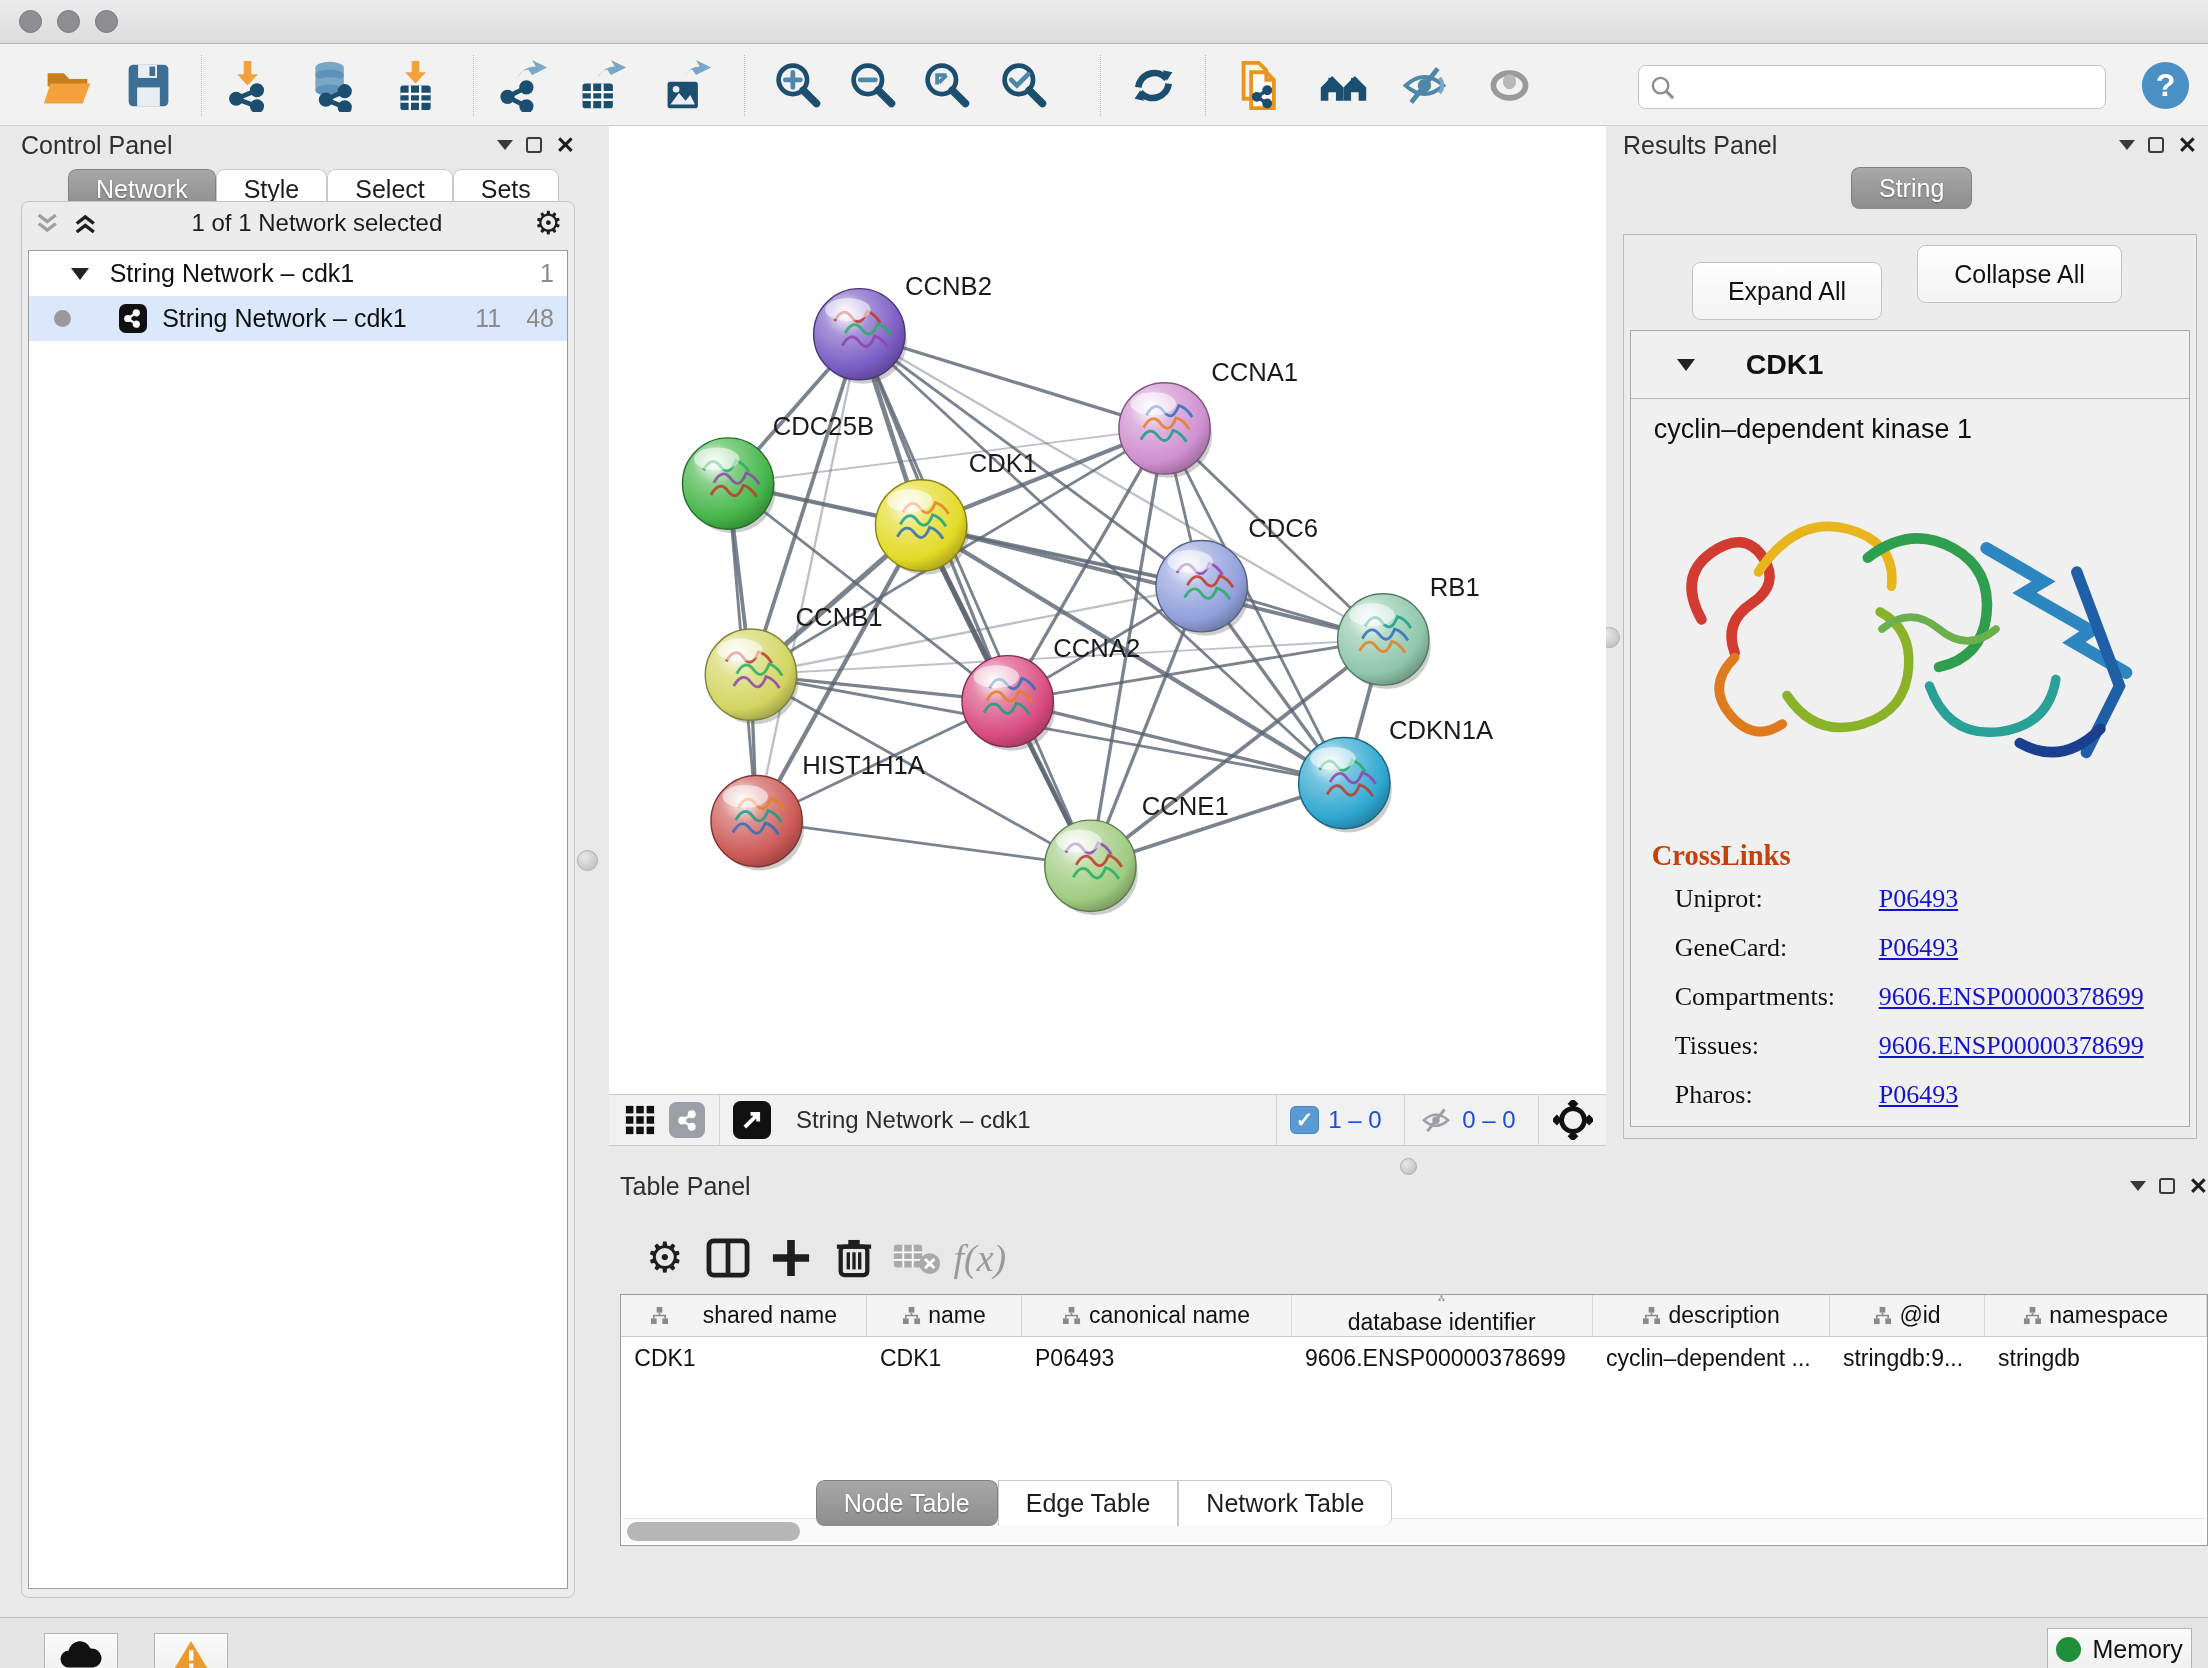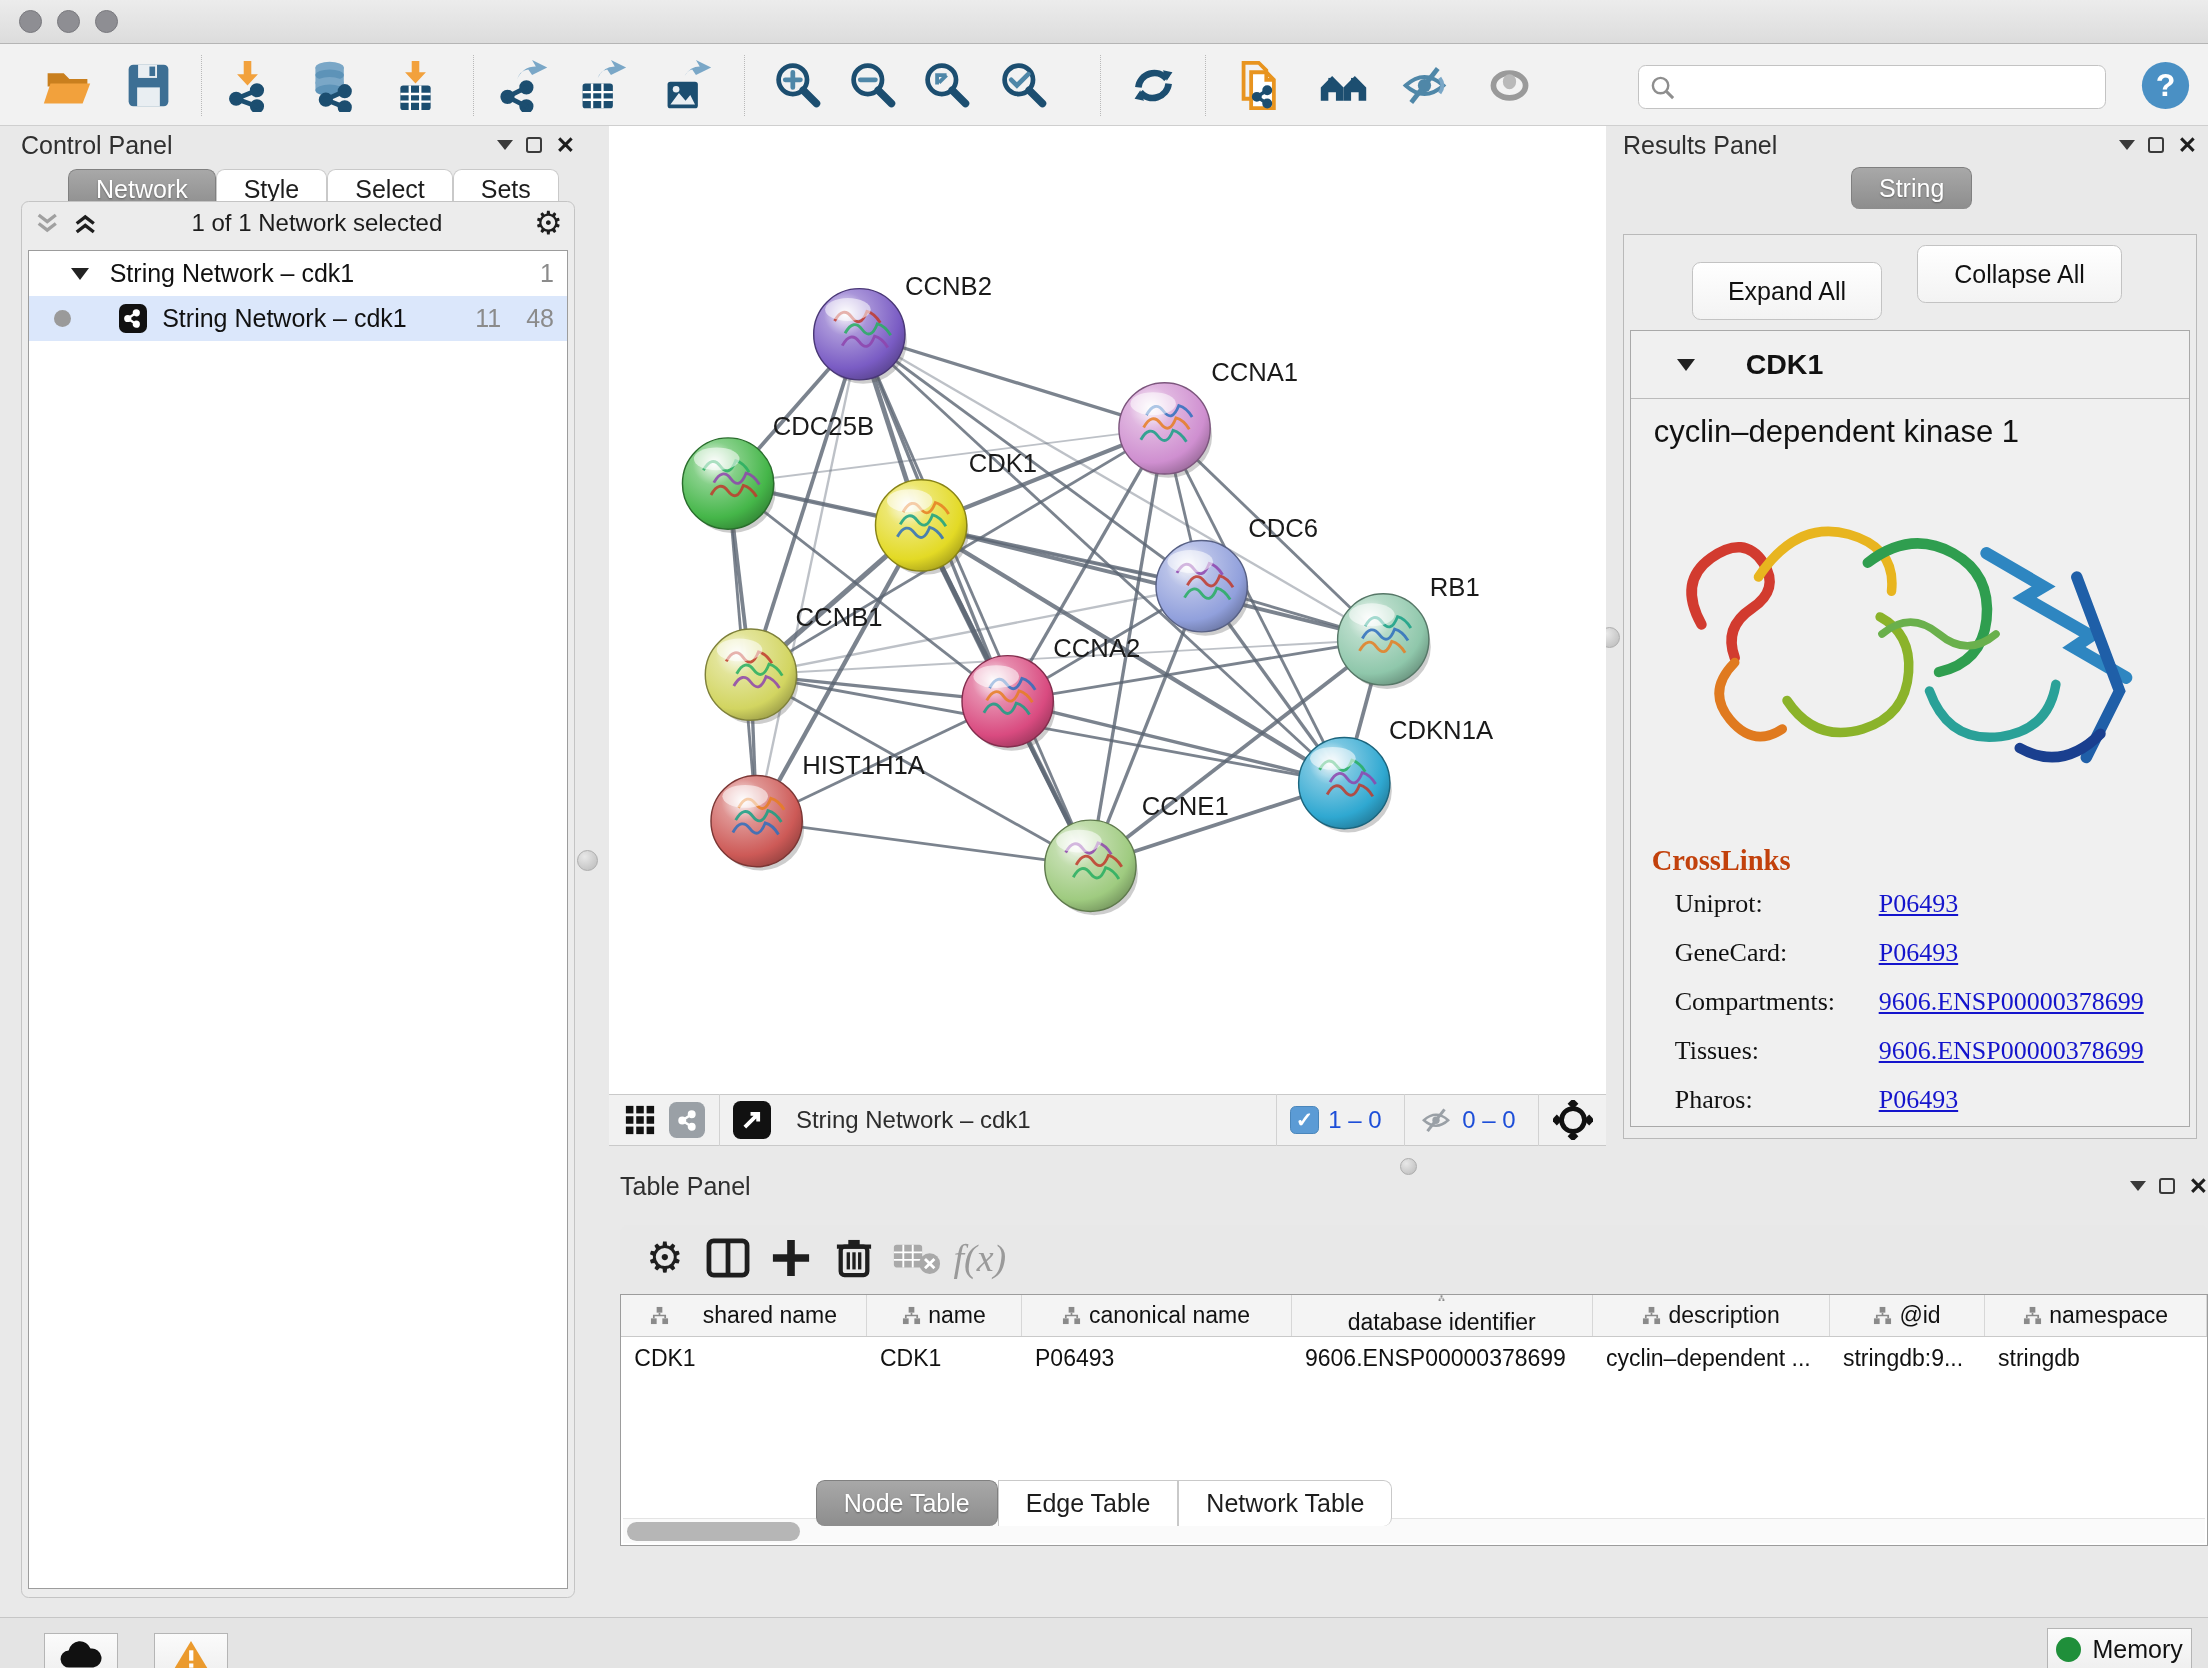--- a/index.html
+++ b/index.html
@@ -658,21 +658,21 @@
 </div>
 <div class="abs tab sel" style="left:1851px; top:167px; height:42px;">String</div>
 <div class="abs rp-outer">
   <div class="rp-btn abs" style="left:68px; top:27px; width:190px;">Expand All</div>
   <div class="rp-btn abs" style="left:293px; top:10px; width:205px;text-align:center;">Collapse All</div>
   <div class="rp-entry">
     <div class="rp-entry-head">
       <span class="tri-down" style="margin-left:46px"></span>
       <span style="margin-left:51px">CDK1</span>
     </div>
-    <div style="font-size:31px; color:#111; padding:15px 0 0 23px;">cyclin–dependent kinase 1</div>
+    <div style="font-size:27px; color:#111; padding:15px 0 0 23px;">cyclin–dependent kinase 1</div>
 
     <svg width="533" height="361" viewBox="0 0 560 380" style="display:block; margin:13.3px auto 0;">
       <g fill="none" stroke-linecap="round">
         <path d="M60 170 q-25 -45 10 -70 q35 -25 55 5 q18 28 -12 48 q-30 20 -18 52" stroke="#d23b2f" stroke-width="11"></path>
         <path d="M95 210 q-30 30 -5 60 q25 30 55 10" stroke="#e07a1f" stroke-width="10"></path>
         <path d="M120 120 q40 -60 95 -45 q50 14 45 60" stroke="#e8b51f" stroke-width="10"></path>
         <path d="M150 250 q30 45 80 30 q45 -14 48 -60 q3 -40 -30 -58" stroke="#8bb32a" stroke-width="10"></path>
         <path d="M235 105 q45 -35 90 -10 q40 22 35 70 q-5 45 -50 55" stroke="#2f9e4f" stroke-width="11"></path>
         <path d="M300 240 q20 55 75 48 q50 -7 58 -55" stroke="#2aa198" stroke-width="10"></path>
         <path d="M360 95 l60 35 -20 12 70 40 -18 12 55 32" stroke="#2e86c1" stroke-width="13"></path>

